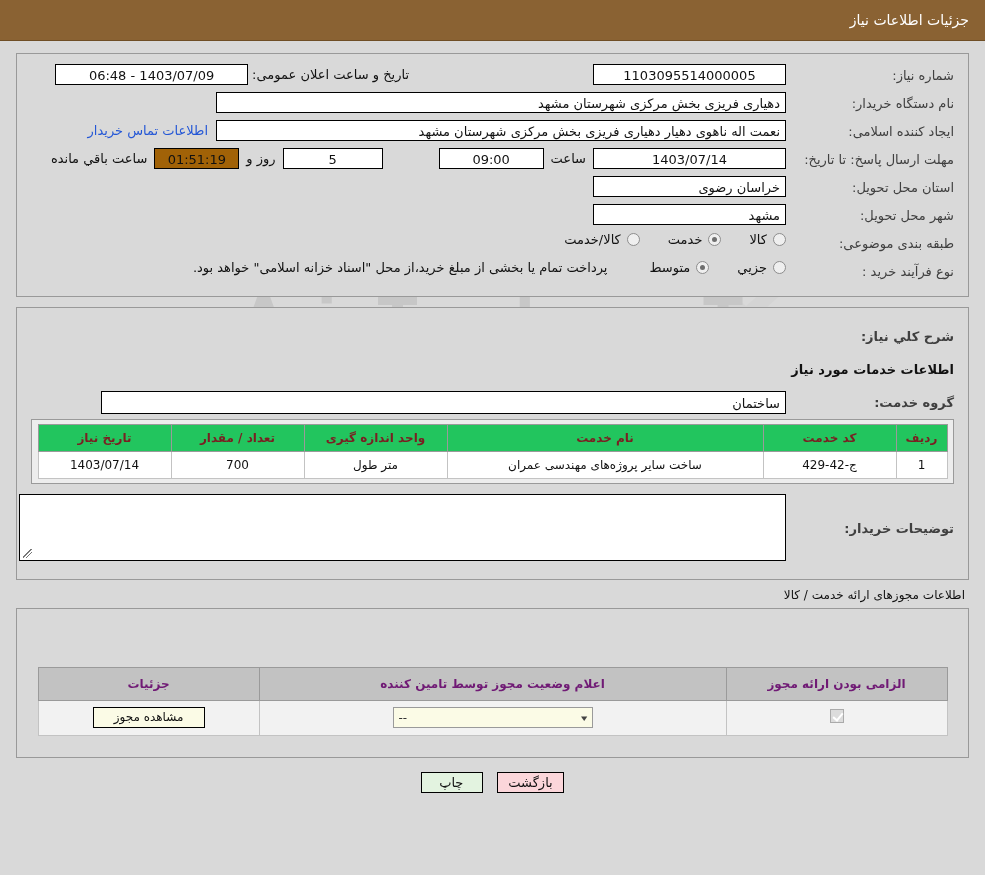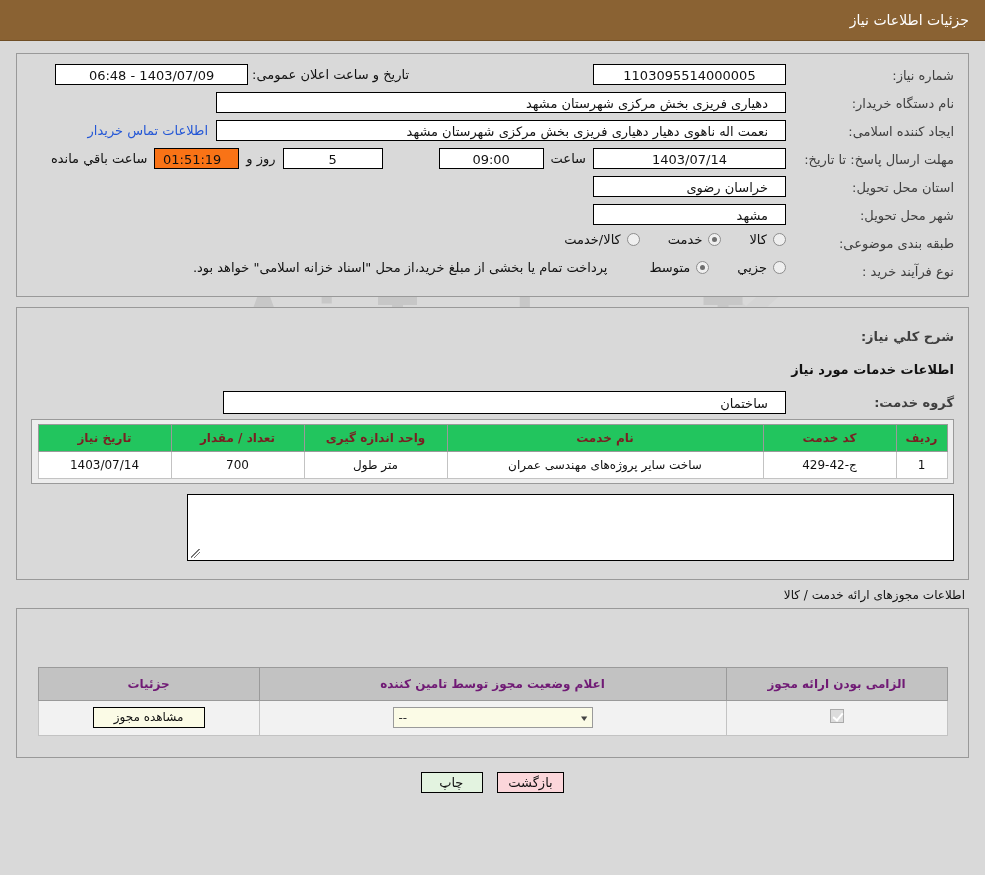--- a/index.html
+++ b/index.html
@@ -103,28 +103,28 @@
   }
   .fields { flex: 1; display: flex; align-items: flex-start; gap: 0; }
 
   .box {
     background: #fff;
     border: 1px solid #000;
     height: 21px;
     line-height: 21px;
     box-sizing: border-box;
     font-size: 13px;
-    padding: 0 17px;
+    padding: 0 5px;
     text-align: center;
     color: #111;
     overflow: hidden;
     white-space: nowrap;
   }
   .box.rtl-start { text-align: right; }
-  .box.yellow { background: #f97316; }
+  .box.yellow { background: #a16207; }
 
   .w-need   { width: 193px; }
   .w-org    { width: 570px; }
   .w-date   { width: 193px; }
   .w-time   { width: 105px; }
   .w-days   { width: 100px; }
   .w-count  { width: 85px; }
   .w-prov   { width: 193px; }
   .w-ann    { width: 193px; }
 
@@ -448,21 +448,21 @@
 
     <div class="frow" style="align-items:flex-start">
       <div class="flabel strong-label" style="padding-top:8px">شرح کلي نیاز:</div>
     </div>
 
     <div class="section-title">اطلاعات خدمات مورد نیاز</div>
 
     <div class="frow">
       <div class="flabel strong-label">گروه خدمت:</div>
       <div class="fields">
-        <div class="box rtl-start" style="width:563px;height:23px;line-height:23px">ساختمان</div>
+        <div class="box rtl-start" style="width:685px;height:23px;line-height:23px">ساختمان</div>
       </div>
     </div>
 
     <div class="tbl-wrap">
       <table class="grid">
         <thead>
           <tr>
             <th style="width:38px">ردیف</th>
             <th style="width:120px">کد خدمت</th>
             <th>نام خدمت</th>
@@ -478,20 +478,21 @@
             <td>ساخت سایر پروژه‌های مهندسی عمران</td>
             <td>متر طول</td>
             <td>700</td>
             <td>1403/07/14</td>
           </tr>
         </tbody>
       </table>
     </div>
 
     <div class="frow" style="align-items:flex-start">
+      <div class="flabel strong-label" style="padding-top:26px">توضیحات خریدار:</div>
       <div class="fields">
         <div class="ta" style="width:767px;height:67px"></div>
       </div>
     </div>
 
   </div>
 
   <div class="outside-label">اطلاعات مجوزهای ارائه خدمت / کالا</div>
 
   <div class="panel p3">

